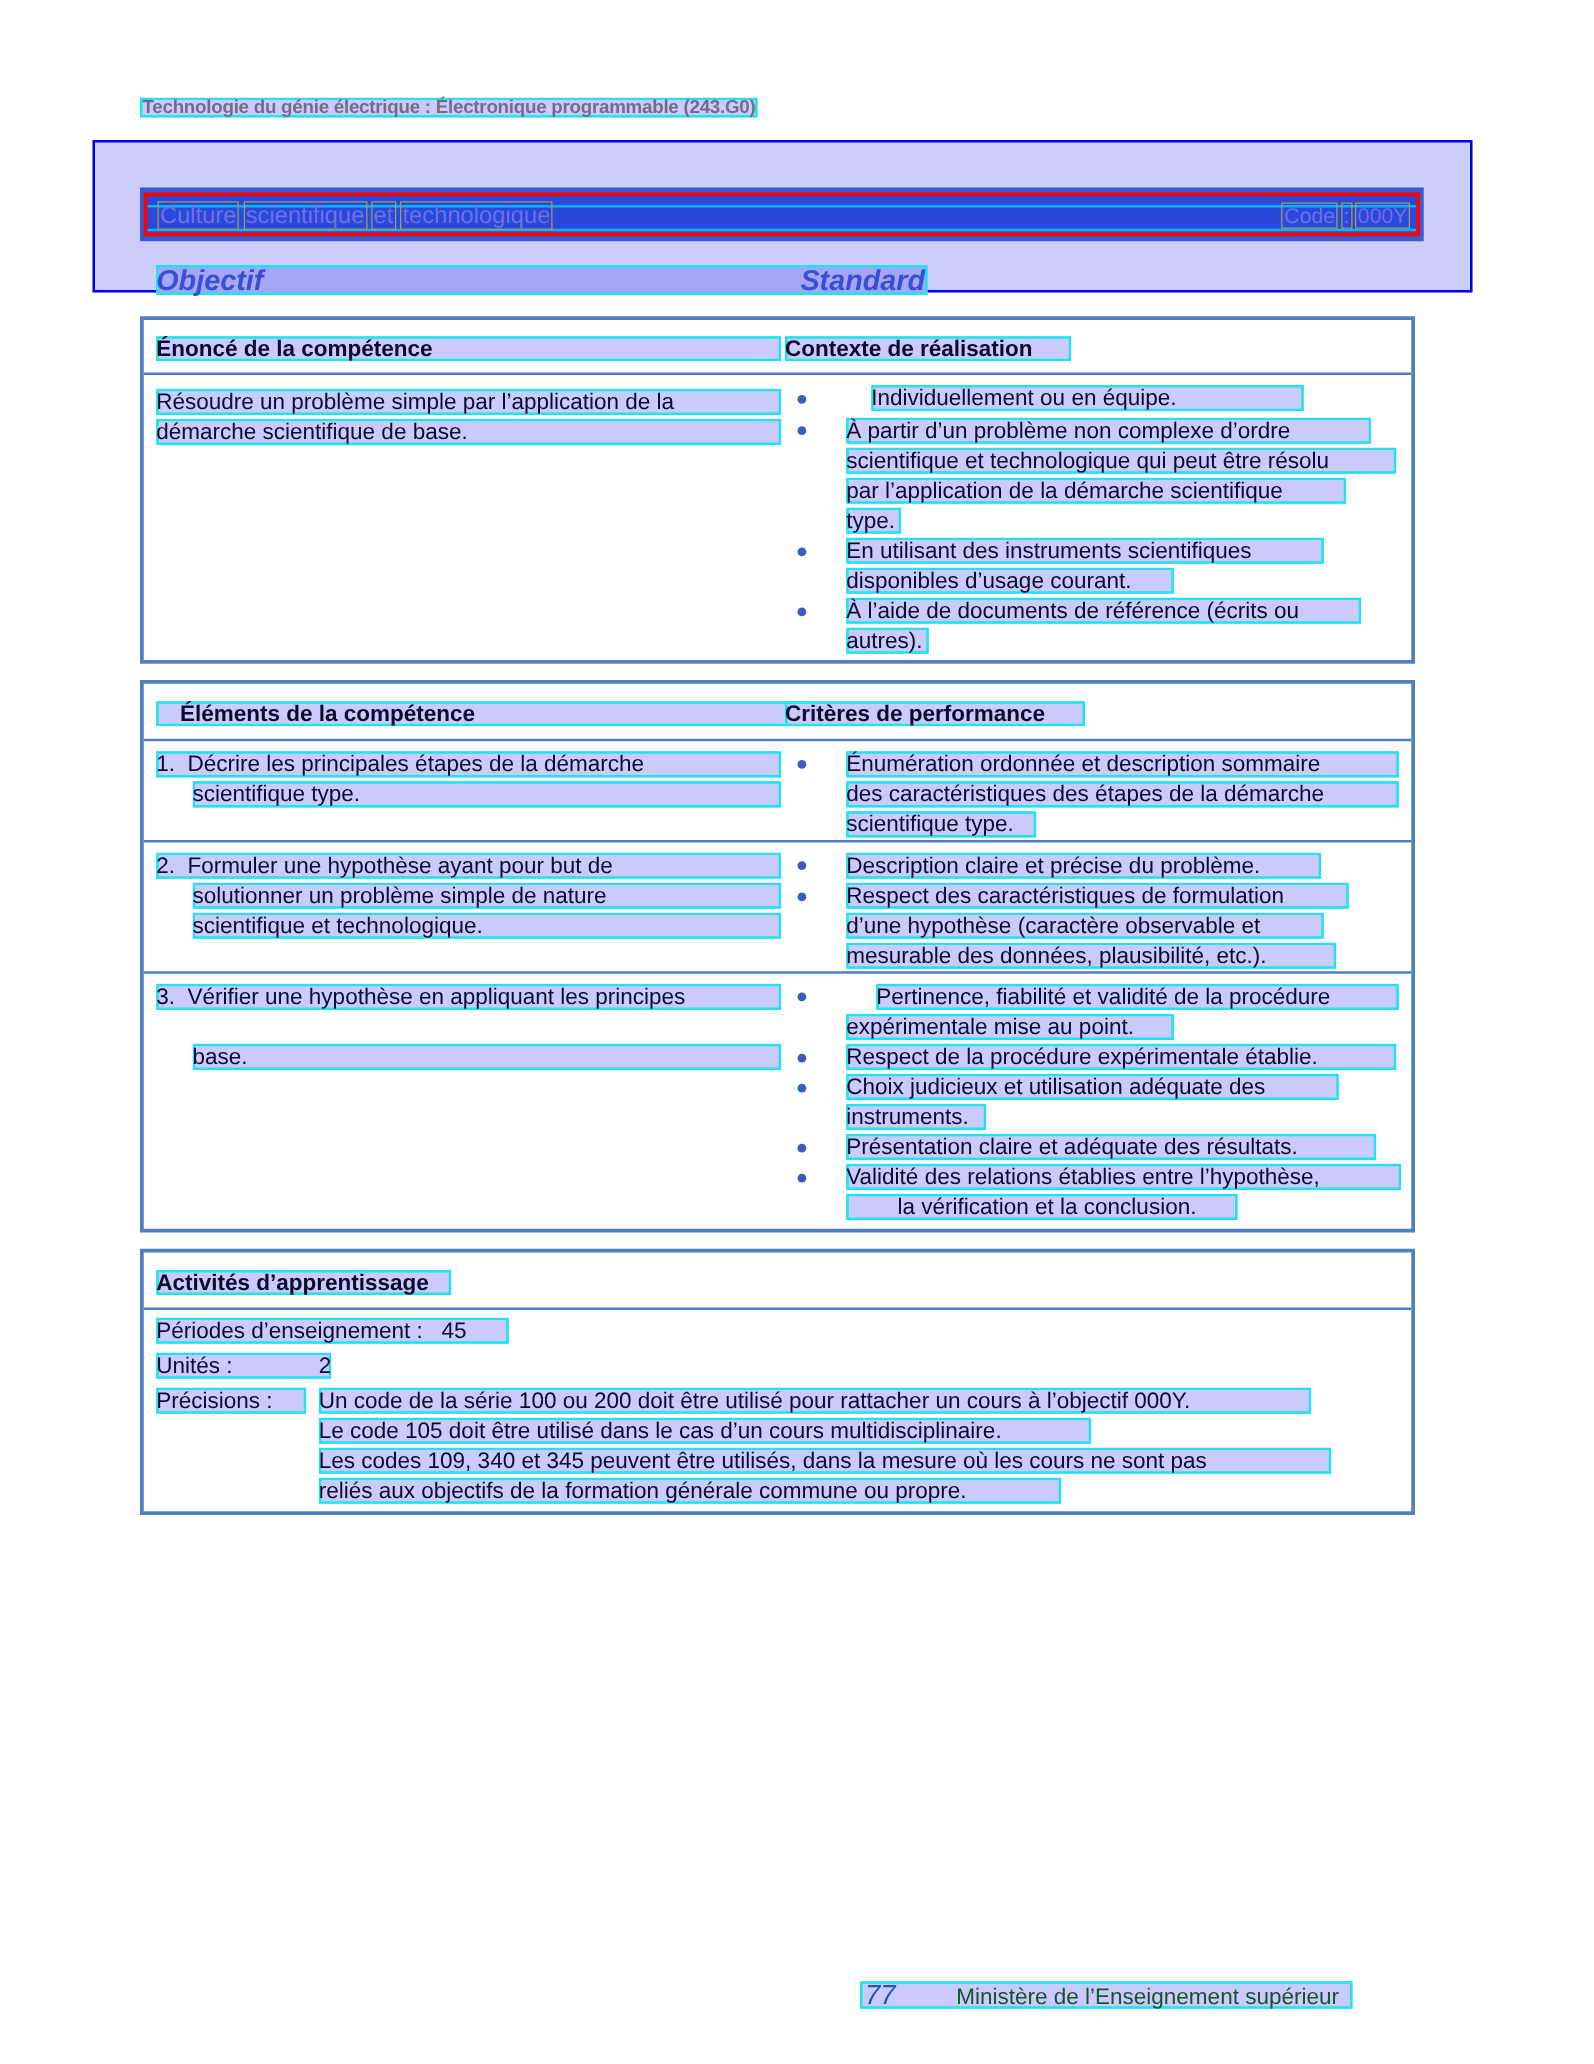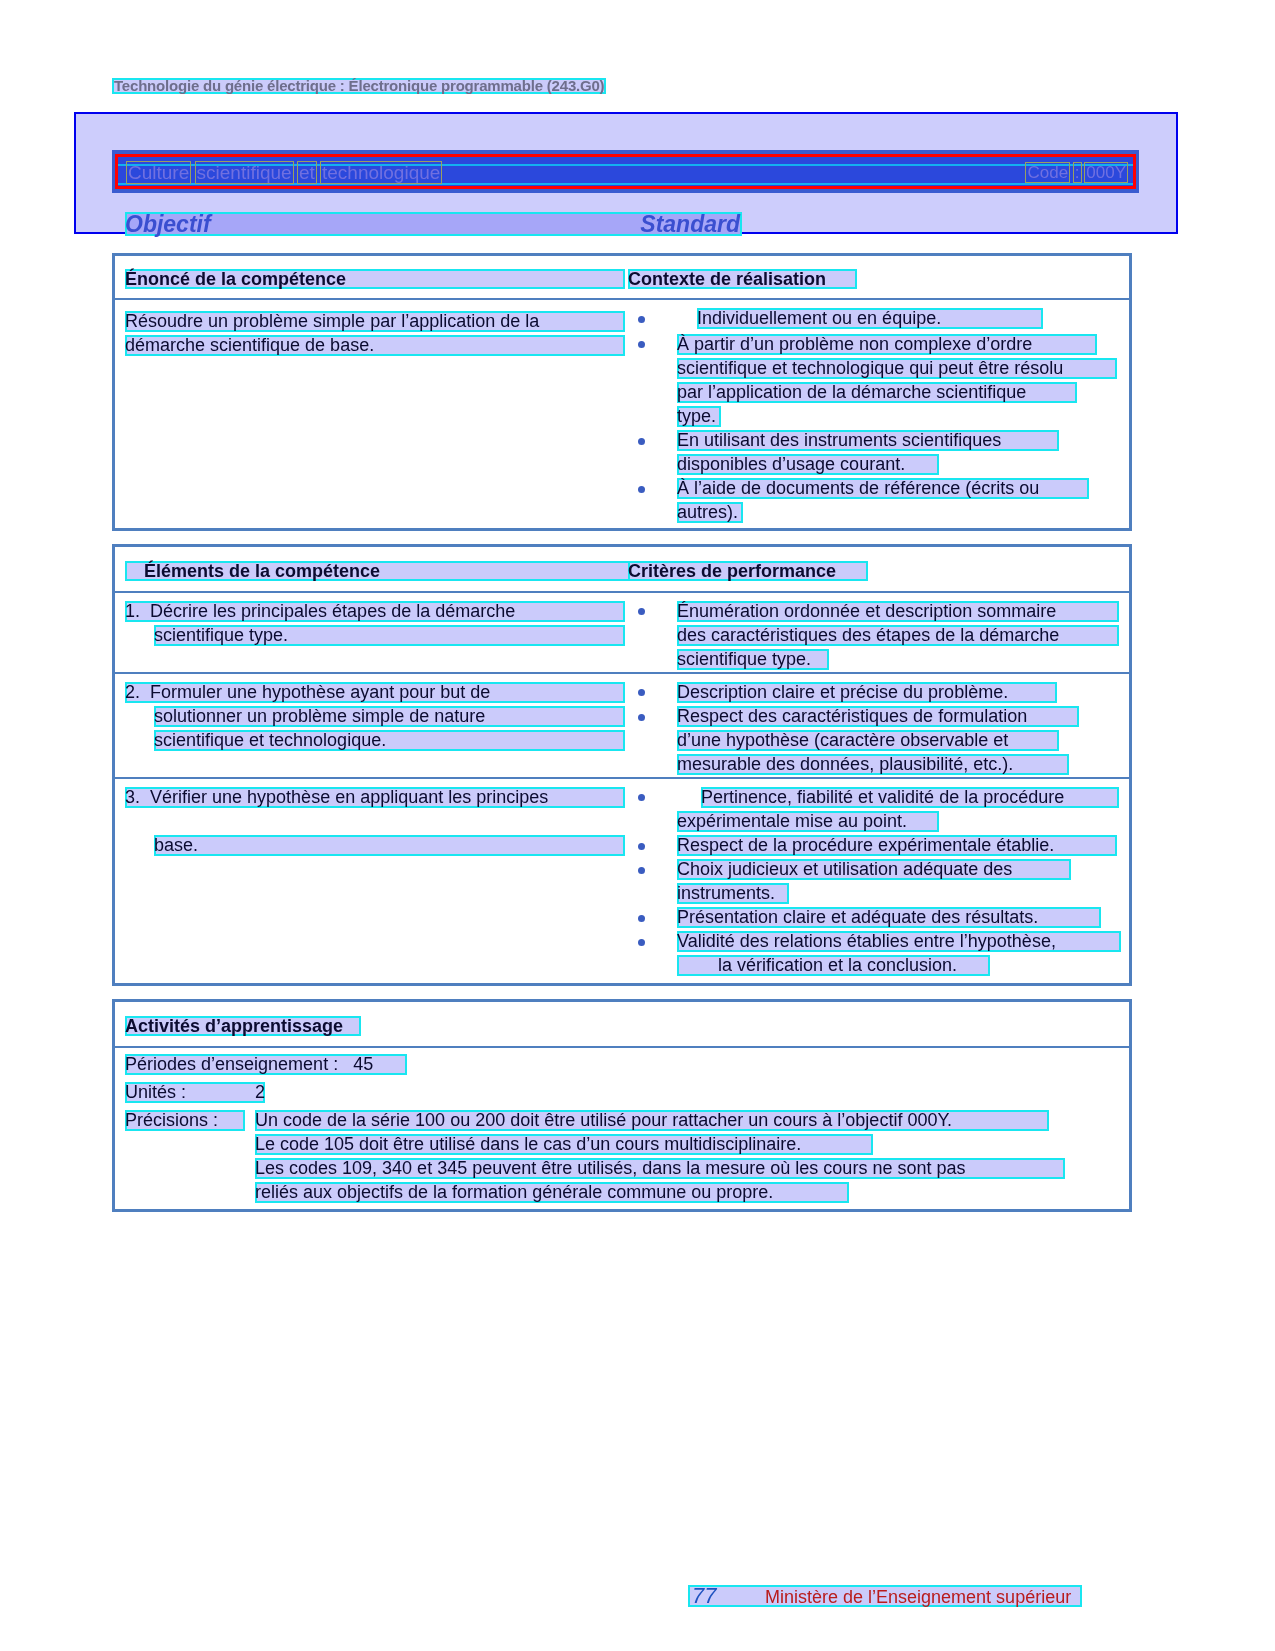--- a/index.html
+++ b/index.html
@@ -58,21 +58,21 @@
   .line { position: absolute; font-size: 18px; line-height: 21px; white-space: nowrap; color: #0b0b30; }
   .bullet {
     position: absolute; width: 7px; height: 7px; border-radius: 50%; background: #3a5cc0;
   }
   .row-div { position: absolute; left: 0; right: 0; height: 2px; background: #4f7fbf; }
 
   .footer {
     position: absolute; left: 688px; top: 1585px; width: 394px; height: 22px;
   }
   .page-num { position: absolute; left: 4px; top: 0px; font-size: 22px; font-style: italic; color: #1f52c0; line-height: 22px; }
-  .ministry { position: absolute; left: 77px; top: 2px; font-size: 18px; color: #b91c1c; line-height: 20px; white-space: nowrap; text-align: right; }
+  .ministry { position: absolute; left: 77px; top: 2px; font-size: 18px; color: #14532d; line-height: 20px; white-space: nowrap; text-align: right; }
 </style>
 </head>
 <body>
 
 <div class="running-head hl">Technologie du génie électrique : Électronique programmable (243.G0)</div>
 
 <div class="title-block">
   <div class="title-band">
     <div class="title-band-inner">
       <div class="title-band-line"></div>

